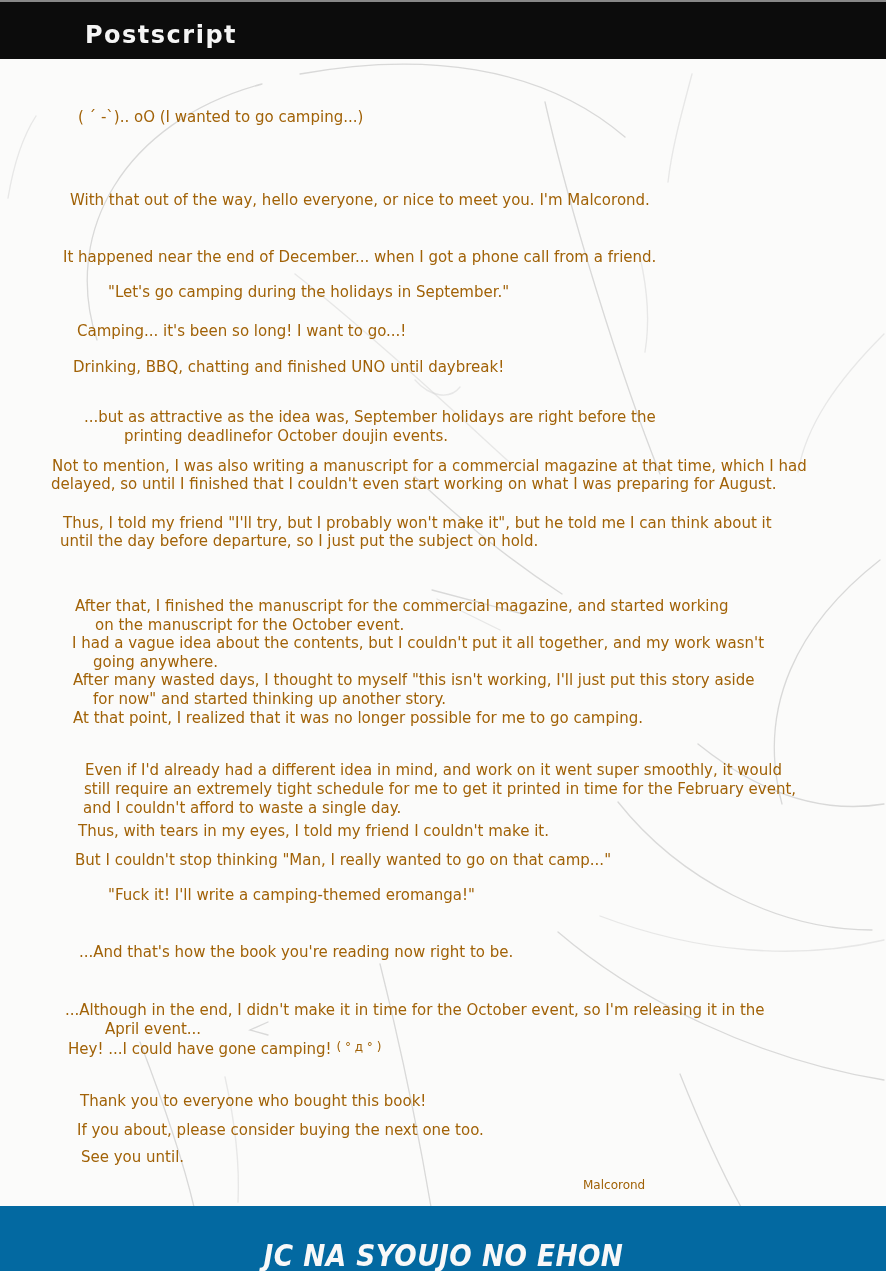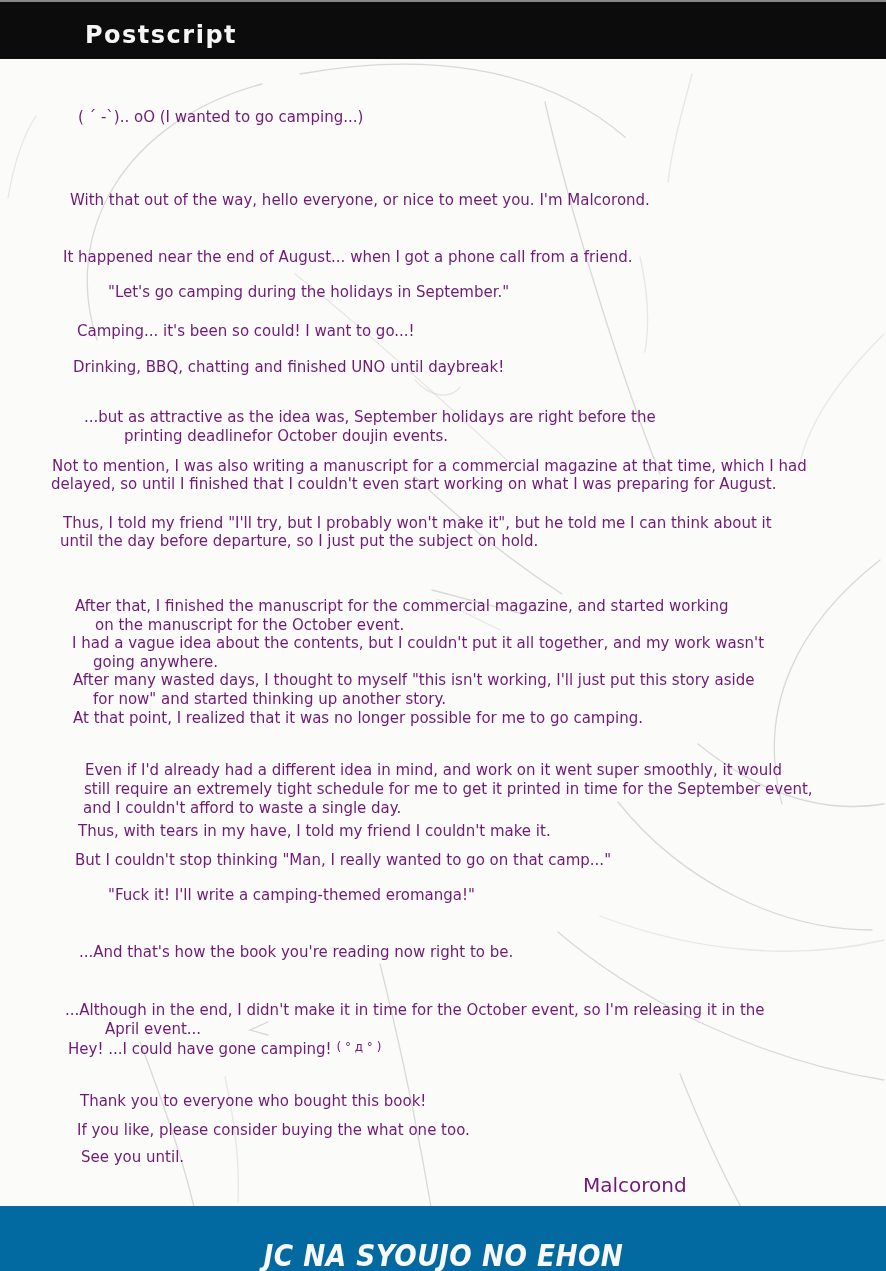--- a/index.html
+++ b/index.html
@@ -14,24 +14,24 @@
   }
   .topbar-title {
     position:absolute; left:85px; top:19px;
     color:#f5f5f5; font-size:24px; font-weight:bold; letter-spacing:1.5px;
   }
   .sketch { position:absolute; left:0; top:0; width:886px; height:1271px; pointer-events:none; }
   .sketch path { fill:none; stroke:#c6c6c6; stroke-width:1.3; stroke-linecap:round; opacity:0.65; }
   .sketch path.faint { stroke:#d3d3d3; opacity:0.5; }
   .line {
     position:absolute; white-space:nowrap;
-    font-size:15px; letter-spacing:0; line-height:18px; color:#701a75;
+    font-size:15px; letter-spacing:0; line-height:18px; color:#a16207;
   }
   .emote { font-size:12px; vertical-align:3px; }
-  .signature { font-size:20px; }
+  .signature { font-size:12px; }
   .bottombar {
     position:absolute; left:0; bottom:0; width:886px; height:67px;
     background:#0369a1; display:flex; align-items:flex-end; justify-content:center;
   }
   .bottombar-title {
     color:#f8f8f8; font-size:30px; font-style:italic; font-weight:bold;
     letter-spacing:0.5px; transform:scaleX(0.88);
   }
 </style>
 </head>
@@ -64,52 +64,52 @@
     <path class="faint" d="M 225,1075 C 235,1120 240,1160 238,1200"></path>
   </svg>
 
   <header class="topbar">
     <span class="topbar-title">Postscript</span>
   </header>
 
   <main>
     <div class="line" style="left:78px;top:106px">( ´ -`).. oO (I wanted to go camping...)</div>
     <div class="line" style="left:70px;top:189px">With that out of the way, hello everyone, or nice to meet you. I'm Malcorond.</div>
-    <div class="line" style="left:63px;top:246px">It happened near the end of August... when I got a phone call from a friend.</div>
+    <div class="line" style="left:63px;top:246px">It happened near the end of December... when I got a phone call from a friend.</div>
     <div class="line" style="left:108px;top:281px">"Let's go camping during the holidays in September."</div>
-    <div class="line" style="left:77px;top:320px">Camping... it's been so could! I want to go...!</div>
+    <div class="line" style="left:77px;top:320px">Camping... it's been so long! I want to go...!</div>
     <div class="line" style="left:73px;top:356px">Drinking, BBQ, chatting and finished UNO until daybreak!</div>
     <div class="line" style="left:84px;top:406px">...but as attractive as the idea was, September holidays are right before the</div>
     <div class="line" style="left:124px;top:425px">printing deadlinefor October doujin events.</div>
     <div class="line" style="left:52px;top:455px">Not to mention, I was also writing a manuscript for a commercial magazine at that time, which I had</div>
     <div class="line" style="left:51px;top:473px">delayed, so until I finished that I couldn't even start working on what I was preparing for August.</div>
     <div class="line" style="left:63px;top:512px">Thus, I told my friend "I'll try, but I probably won't make it", but he told me I can think about it</div>
     <div class="line" style="left:60px;top:530px">until the day before departure, so I just put the subject on hold.</div>
     <div class="line" style="left:75px;top:595px">After that, I finished the manuscript for the commercial magazine, and started working</div>
     <div class="line" style="left:95px;top:614px">on the manuscript for the October event.</div>
     <div class="line" style="left:72px;top:632px">I had a vague idea about the contents, but I couldn't put it all together, and my work wasn't</div>
     <div class="line" style="left:93px;top:651px">going anywhere.</div>
     <div class="line" style="left:73px;top:669px">After many wasted days, I thought to myself "this isn't working, I'll just put this story aside</div>
     <div class="line" style="left:93px;top:688px">for now" and started thinking up another story.</div>
     <div class="line" style="left:73px;top:707px">At that point, I realized that it was no longer possible for me to go camping.</div>
     <div class="line" style="left:85px;top:759px">Even if I'd already had a different idea in mind, and work on it went super smoothly, it would</div>
-    <div class="line" style="left:84px;top:778px">still require an extremely tight schedule for me to get it printed in time for the September event,</div>
+    <div class="line" style="left:84px;top:778px">still require an extremely tight schedule for me to get it printed in time for the February event,</div>
     <div class="line" style="left:83px;top:797px">and I couldn't afford to waste a single day.</div>
-    <div class="line" style="left:78px;top:820px">Thus, with tears in my have, I told my friend I couldn't make it.</div>
+    <div class="line" style="left:78px;top:820px">Thus, with tears in my eyes, I told my friend I couldn't make it.</div>
     <div class="line" style="left:75px;top:849px">But I couldn't stop thinking "Man, I really wanted to go on that camp..."</div>
     <div class="line" style="left:108px;top:884px">"Fuck it! I'll write a camping-themed eromanga!"</div>
     <div class="line" style="left:79px;top:941px">...And that's how the book you're reading now right to be.</div>
     <div class="line" style="left:65px;top:999px">...Although in the end, I didn't make it in time for the October event, so I'm releasing it in the</div>
     <div class="line" style="left:105px;top:1018px">April event...</div>
     <div class="line" style="left:68px;top:1036px">
       <span>Hey! ...I could have gone camping!</span>
       <span class="emote">( ° д ° )</span>
     </div>
     <div class="line" style="left:80px;top:1090px">Thank you to everyone who bought this book!</div>
-    <div class="line" style="left:77px;top:1119px">If you like, please consider buying the what one too.</div>
+    <div class="line" style="left:77px;top:1119px">If you about, please consider buying the next one too.</div>
     <div class="line" style="left:81px;top:1146px">See you until.</div>
     <div class="line signature" style="left:583px;top:1174px">Malcorond</div>
   </main>
 
   <footer class="bottombar">
     <span class="bottombar-title">JC NA SYOUJO NO EHON</span>
   </footer>
 
 </div>
 

